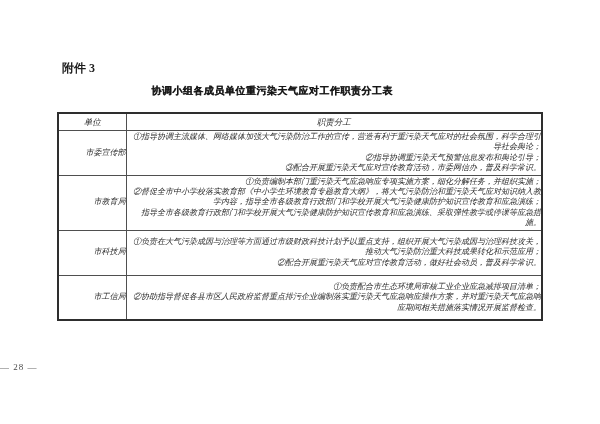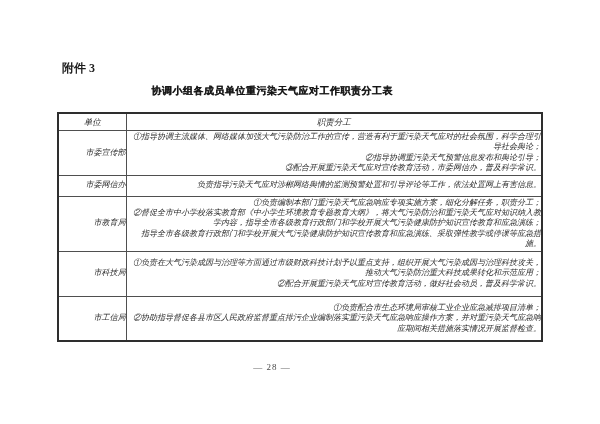--- a/index.html
+++ b/index.html
@@ -46,21 +46,20 @@
   td.duty-cell { text-align: right; }
   .duty-line { margin: 0; }
   tr.row-0 { height: 42px; }
   tr.row-1 { height: 21px; }
   tr.row-2 { height: 27px; }
   tr.row-3 { height: 48px; }
   tr.row-4 { height: 45px; }
   tr.row-5 { height: 45px; }
   .footer {
     position: absolute; left: 0; right: 0; top: 362px;
-    text-align: center;
     font-size: 9px; color: #4a4a4a;
     letter-spacing: 1px;
   }
 </style>
 </head>
 <body>
 
 <div class="doc">
   <div class="attachment">附件 3</div>
   <div class="title">协调小组各成员单位重污染天气应对工作职责分工表</div>
@@ -78,30 +77,24 @@
     </thead>
     <tbody id="duty-body">
         <tr class="row-0">
           <td class="unit-cell">市委宣传部</td>
           <td class="duty-cell">
             <div class="duty-line">①指导协调主流媒体、网络媒体加强大气污染防治工作的宣传，营造有利于重污染天气应对的社会氛围，科学合理引导社会舆论；</div>
             <div class="duty-line">②指导协调重污染天气预警信息发布和舆论引导；</div>
             <div class="duty-line">③配合开展重污染天气应对宣传教育活动，市委网信办，普及科学常识。</div>
           </td>
         </tr>
-        <tr class="row-1">
-          <td class="unit-cell">市委网信办</td>
-          <td class="duty-cell">
-            <div class="duty-line">负责指导污染天气应对涉郴网络舆情的监测预警处置和引导评论等工作，依法处置网上有害信息。</div>
-          </td>
-        </tr>
         <tr class="row-3">
           <td class="unit-cell">市教育局</td>
           <td class="duty-cell">
-            <div class="duty-line">①负责编制本部门重污染天气应急响应专项实施方案，细化分解任务，职责分工；</div>
+            <div class="duty-line">①负责编制本部门重污染天气应急响应专项实施方案，细化分解任务，并组织实施；</div>
             <div class="duty-line">②督促全市中小学校落实教育部《中小学生环境教育专题教育大纲》，将大气污染防治和重污染天气应对知识纳入教学内容，指导全市各级教育行政部门和学校开展大气污染健康防护知识宣传教育和应急演练；</div>
             <div class="duty-line">指导全市各级教育行政部门和学校开展大气污染健康防护知识宣传教育和应急演练、采取弹性教学或停课等应急措施。</div>
           </td>
         </tr>
         <tr class="row-4">
           <td class="unit-cell">市科技局</td>
           <td class="duty-cell">
             <div class="duty-line">①负责在大气污染成因与治理等方面通过市级财政科技计划予以重点支持，组织开展大气污染成因与治理科技攻关，推动大气污染防治重大科技成果转化和示范应用；</div>
             <div class="duty-line">②配合开展重污染天气应对宣传教育活动，做好社会动员，普及科学常识。</div>
           </td>

